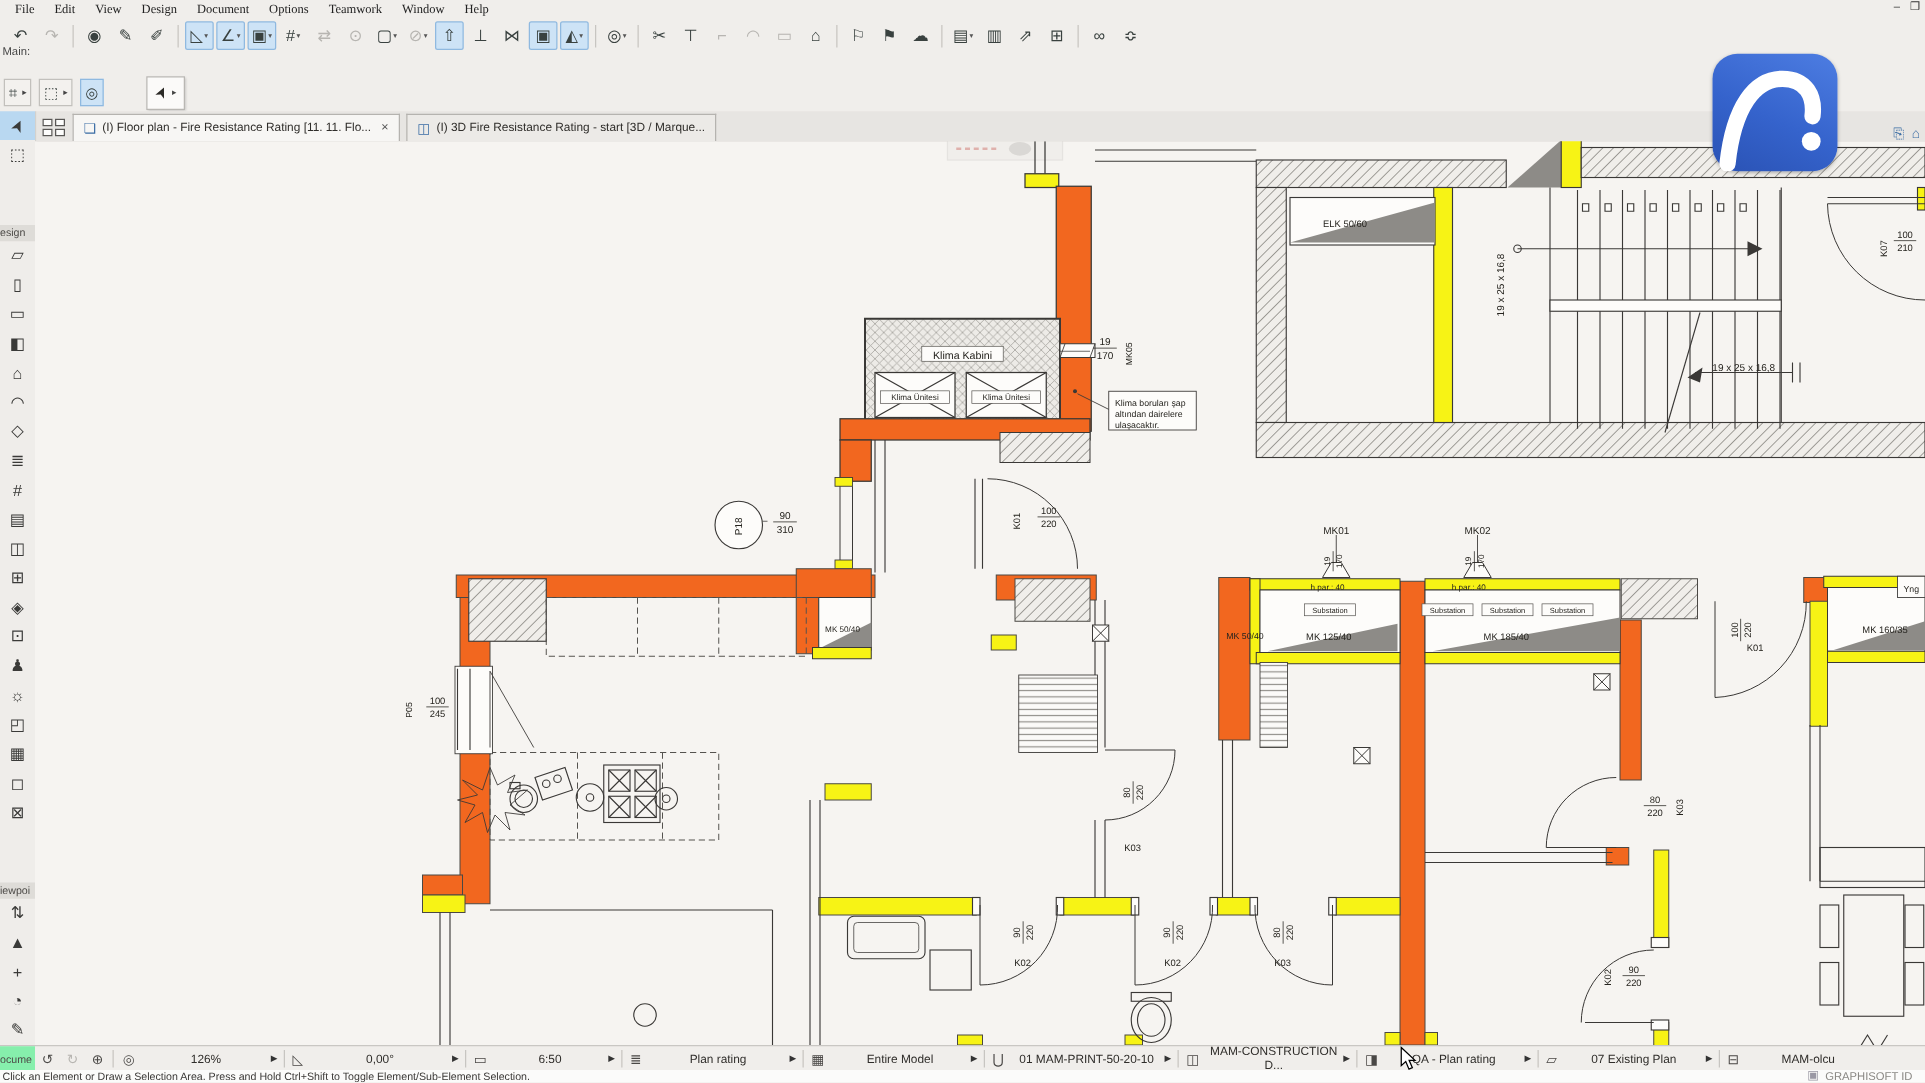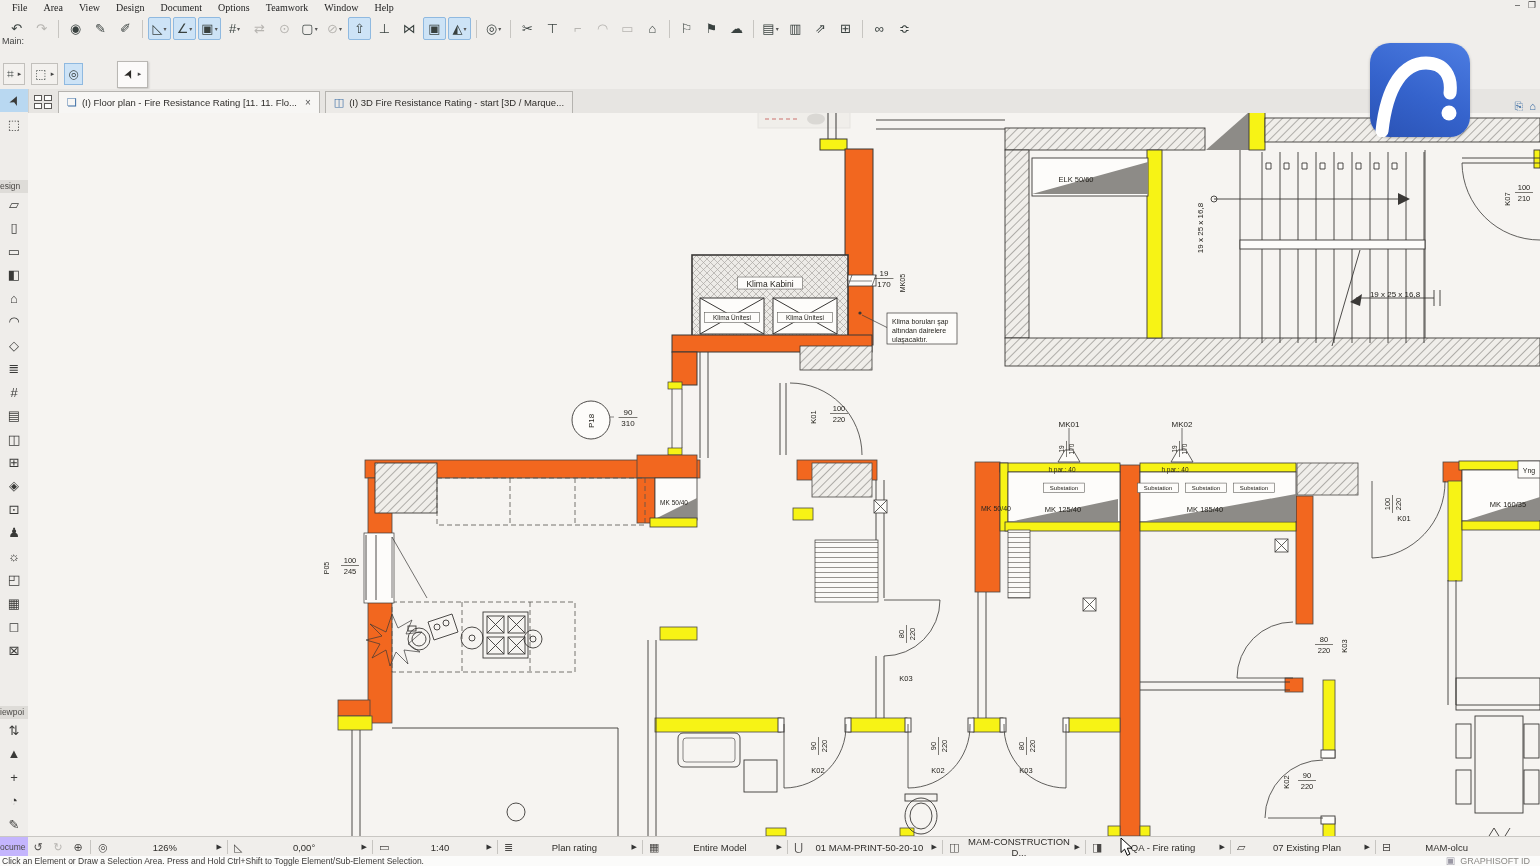--- a/index.html
+++ b/index.html
@@ -36,42 +36,42 @@
   .tabbar-right{margin-left:auto;display:flex;gap:6px;padding-right:4px;font-size:11px;color:#3c6ea5;}
   
   #sidebar{position:absolute;left:0;top:89px;width:28px;height:747px;background:#efedea;border-right:1px solid #d3d1cd;display:flex;flex-direction:column;}
   .sb-tool{height:26px;display:flex;align-items:center;justify-content:center;font-size:13px;color:#3a3a38;}
   .sb-tool.active{background:#b9d8f1;}
   .sb-section{height:14px;font-size:8.5px;color:#4c4a47;background:#dedcd8;display:flex;align-items:center;overflow:hidden;white-space:nowrap;margin-top:44px;}
   
   #canvas{position:absolute;left:28px;top:113px;width:1512px;height:723px;background:#f6f4f1;}
   
   #statusbar{position:absolute;left:0;top:836px;width:1540px;height:20px;background:#f0eeeb;border-top:1px solid #c9c7c3;display:flex;align-items:center;font-size:9.5px;color:#2f2d2a;}
-  .st-panel{width:28px;height:100%;background:#c4b5fd;font-size:8.5px;color:#4c4a47;display:flex;align-items:center;overflow:hidden;}
+  .st-panel{width:28px;height:100%;background:#86efac;font-size:8.5px;color:#4c4a47;display:flex;align-items:center;overflow:hidden;}
   .st-icon{width:20px;text-align:center;font-size:11px;color:#4a4846;}
   .st-icon.dim{color:#b7b5b1;}
   .st-sep{width:1px;height:14px;background:#c7c5c1;margin:0 2px;}
   .st-cell{height:100%;display:flex;align-items:center;}
   .st-cell .lbl{flex:1;text-align:center;}
   .st-cell .arr{font-size:7px;color:#333;padding-right:3px;}
   .st-cell .ic{font-size:11px;color:#4a4846;padding:0 4px;}
   #hintbar{position:absolute;left:0;top:856px;width:1540px;height:10px;background:#fbfbfa;font-size:8.5px;color:#3a3836;display:flex;align-items:center;padding-left:2px;overflow:hidden;}
   #brand{position:absolute;right:10px;top:855px;font-size:9px;color:#8a8884;display:flex;align-items:center;gap:5px;}
   #brand .bic{color:#9a98a4;font-size:10px;}
   
   #logo{position:absolute;left:1370px;top:43px;width:100px;height:94px;border-radius:20px;background:linear-gradient(205deg,#4d7de2 0%,#3563cc 55%,#2a52b4 100%);box-shadow:0 1px 3px rgba(0,0,0,.25);}
   
   #cursor{position:absolute;left:1120px;top:837px;z-index:60;}
 </style>
 </head>
 <body>
 
 <div id="menubar">
     <span class="menu-item">File</span>
-    <span class="menu-item">Area</span>
+    <span class="menu-item">Edit</span>
     <span class="menu-item">View</span>
     <span class="menu-item">Design</span>
     <span class="menu-item">Document</span>
     <span class="menu-item">Options</span>
     <span class="menu-item">Teamwork</span>
     <span class="menu-item">Window</span>
     <span class="menu-item">Help</span>
   </div>
 <div id="wincontrols">
   <span>–</span>
@@ -798,21 +798,21 @@
     </div>
     <div class="st-sep"></div>
     <div class="st-cell" style="width: 140px;">
       <span class="ic">◺</span>
       <span class="lbl">0,00°</span>
       <span class="arr">▶</span>
     </div>
     <div class="st-sep"></div>
     <div class="st-cell" style="width: 120px;">
       <span class="ic">▭</span>
-      <span class="lbl">1:40</span>
+      <span class="lbl">6:50</span>
       <span class="arr">▶</span>
     </div>
     <div class="st-sep"></div>
     <div class="st-cell" style="width: 140px;">
       <span class="ic">≣</span>
       <span class="lbl">Plan rating</span>
       <span class="arr">▶</span>
     </div>
     <div class="st-sep"></div>
     <div class="st-cell" style="width: 140px;">
@@ -828,21 +828,21 @@
     </div>
     <div class="st-sep"></div>
     <div class="st-cell" style="width: 138px;">
       <span class="ic">◫</span>
       <span class="lbl">MAM-CONSTRUCTION D...</span>
       <span class="arr">▶</span>
     </div>
     <div class="st-sep"></div>
     <div class="st-cell" style="width: 140px;">
       <span class="ic">◨</span>
-      <span class="lbl">QA - Fire rating</span>
+      <span class="lbl">QA - Plan rating</span>
       <span class="arr">▶</span>
     </div>
     <div class="st-sep"></div>
     <div class="st-cell" style="width: 140px;">
       <span class="ic">▱</span>
       <span class="lbl">07 Existing Plan</span>
       <span class="arr">▶</span>
     </div>
     <div class="st-sep"></div>
     <div class="st-cell" style="width: 120px;">

